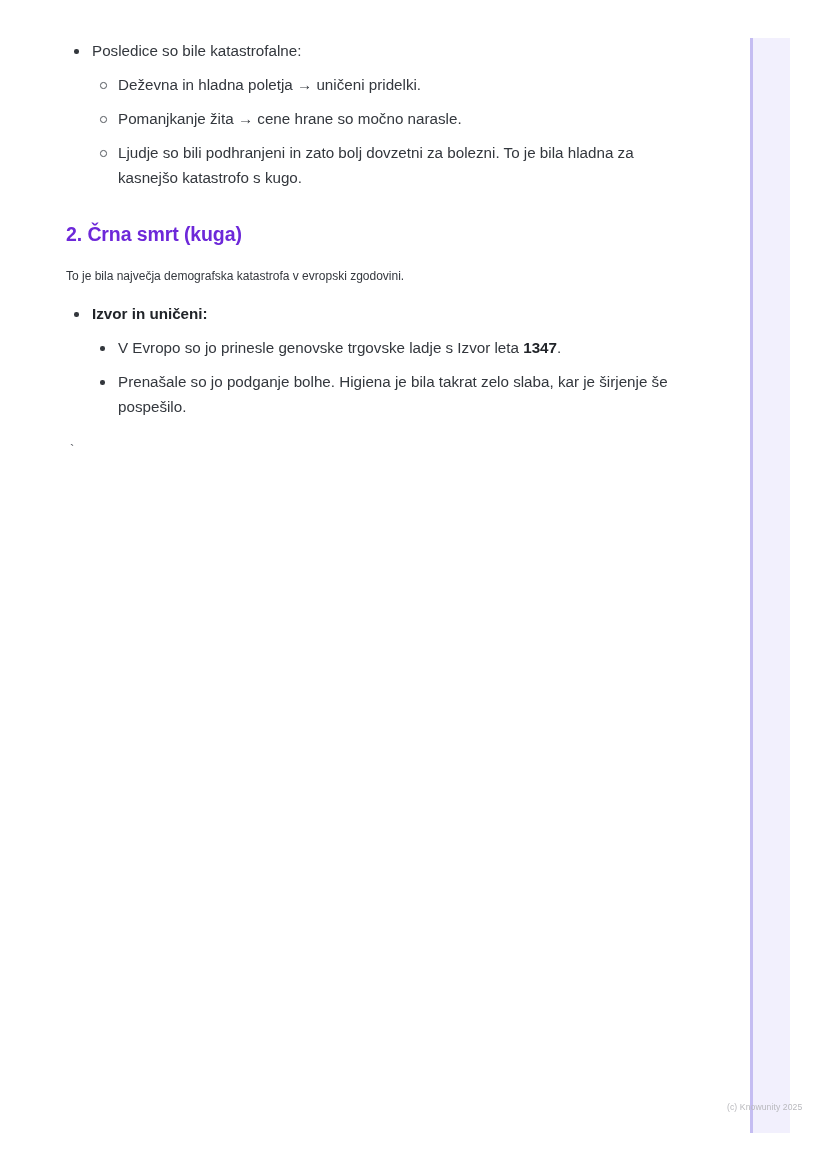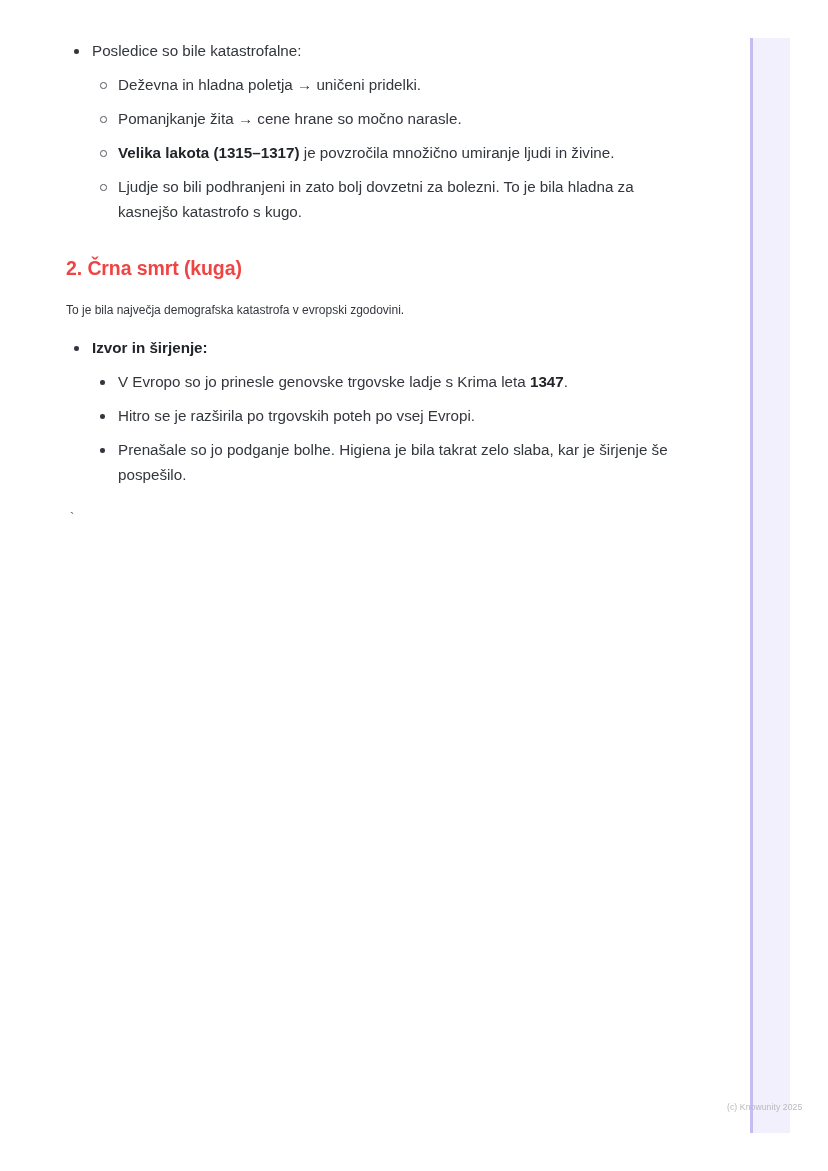--- a/index.html
+++ b/index.html
@@ -104,21 +104,21 @@
     box-sizing: content-box;
   }
 
   .txt { display: inline; }
   .b { font-weight: 700; color: #212429; }
 
   
   h2.section-heading {
     font-size: 19.5px;
     font-weight: 700;
-    color: #ef4444;
+    color: #6d28d9;
     margin: 0;
     padding: 0;
     line-height: 26px;
     letter-spacing: -0.1px;
   }
 
   p.para {
     font-size: 12px;
     line-height: 25px;
     color: #33373d;
@@ -158,34 +158,32 @@
 <div class="side-panel"></div>
 <div class="side-panel-rule"></div>
 
 <div class="doc">
   <div id="content">
       <ul class="lvl1">
         <li class="item disc"><span class="marker"></span><span class="txt">Posledice so bile katastrofalne:</span></li>
         <ul class="lvl2">
           <li class="item circle l2"><span class="marker"></span><span class="txt">Deževna in hladna poletja → uničeni pridelki.</span></li>
           <li class="item circle l2"><span class="marker"></span><span class="txt">Pomanjkanje žita → cene hrane so močno narasle.</span></li>
-          <li class="item circle l2"><span class="marker"></span><span class="txt b">Velika lakota (1315–1317)</span><span class="txt"> je povzročila množično umiranje ljudi in živine.</span></li>
           <li class="item circle l2"><span class="marker"></span><span class="txt">Ljudje so bili podhranjeni in zato bolj dovzetni za bolezni. To je bila hladna za kasnejšo katastrofo s kugo.</span></li>
         </ul>
       </ul>
       <div class="gap-heading-top"></div>
       <h2 class="section-heading">2. Črna smrt (kuga)</h2>
       <div class="gap-heading-bot"></div>
       <p class="para">To je bila največja demografska katastrofa v evropski zgodovini.</p>
       <div class="gap-list2"></div>
       <ul class="lvl1">
-        <li class="item disc"><span class="marker"></span><span class="txt b">Izvor in širjenje:</span></li>
+        <li class="item disc"><span class="marker"></span><span class="txt b">Izvor in uničeni:</span></li>
         <ul class="lvl2">
-          <li class="item disc l2"><span class="marker"></span><span class="txt">V Evropo so jo prinesle genovske trgovske ladje s Krima leta </span><span class="txt b">1347</span><span class="txt">.</span></li>
-          <li class="item disc l2"><span class="marker"></span><span class="txt">Hitro se je razširila po trgovskih poteh po vsej Evropi.</span></li>
+          <li class="item disc l2"><span class="marker"></span><span class="txt">V Evropo so jo prinesle genovske trgovske ladje s Izvor leta </span><span class="txt b">1347</span><span class="txt">.</span></li>
           <li class="item disc l2"><span class="marker"></span><span class="txt">Prenašale so jo podganje bolhe. Higiena je bila takrat zelo slaba, kar je širjenje še pospešilo.</span></li>
         </ul>
       </ul>
       <div class="gap-stray"></div>
       <p class="stray-tick">`</p>
     </div>
 </div>
 
 <div class="footer-credit">(c) Knowunity 2025</div>
 

